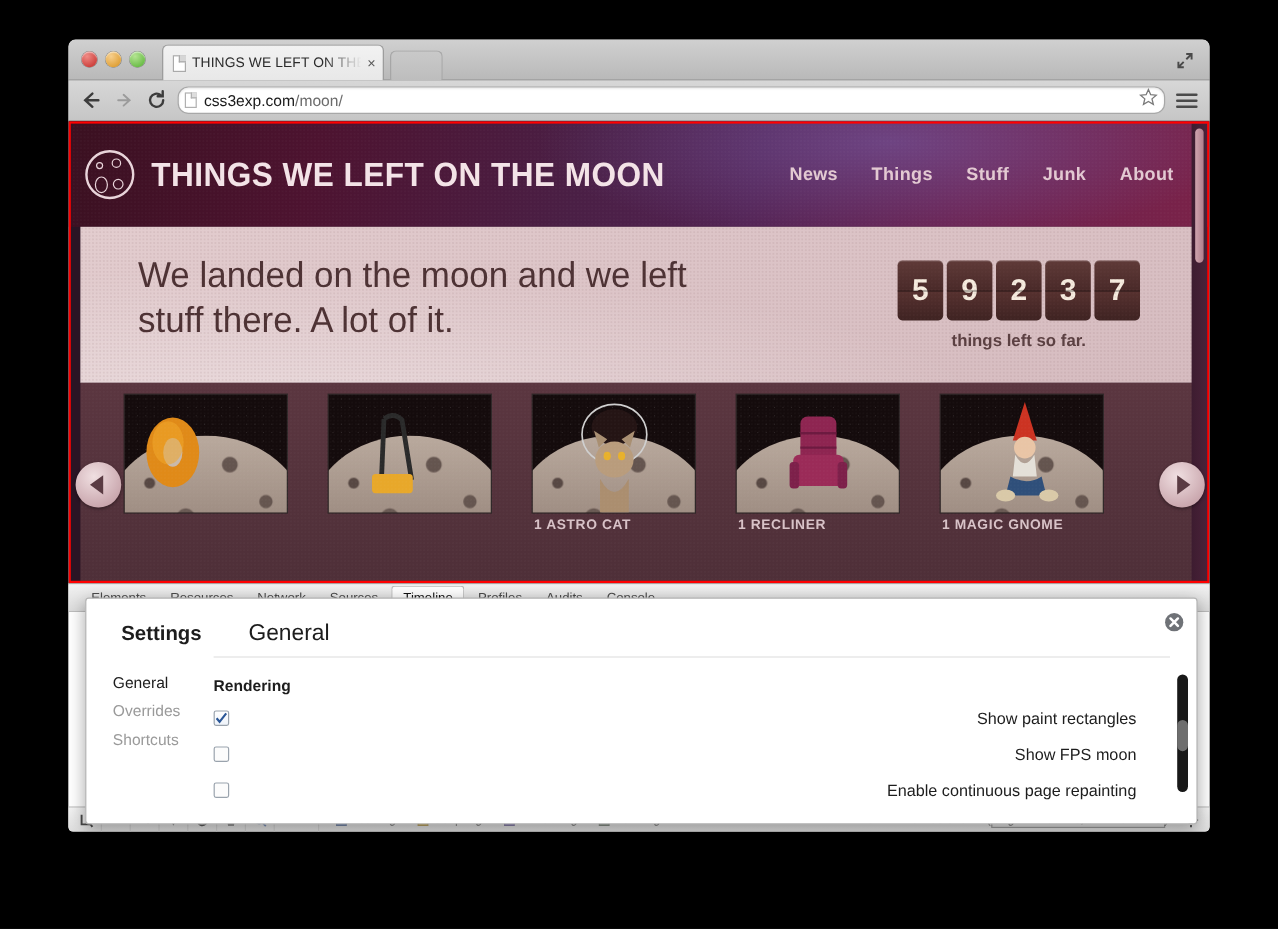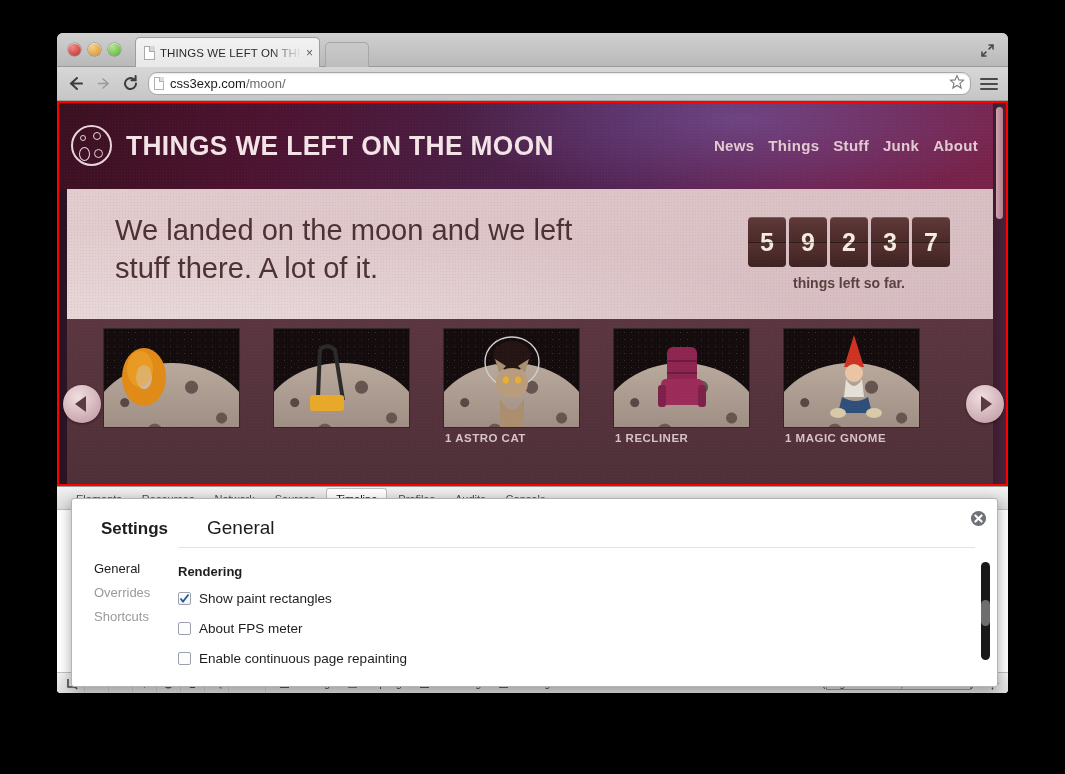--- a/index.html
+++ b/index.html
@@ -118,21 +118,21 @@
     background-size:3px 3px;
   }
   #logo-row { position:absolute; left:14px; top:24px; display:flex; align-items:center; gap:14px; }
   .moon-logo { width:41px; height:41px; border-radius:50%; border:2px solid #e9d4da; position:relative; }
   .crater { position:absolute; border:1.6px solid #e9d4da; border-radius:50%; }
   #site-title {
     font-family:"Liberation Sans Narrow","Liberation Sans",sans-serif;
     font-size:28px; font-weight:700; color:#f3e3e7; letter-spacing:.4px;
     transform:scaleX(.94); transform-origin:left center;
   }
-  #site-nav { position:absolute; right:30px; top:36px; display:flex; gap:14px; z-index:5;}
+  #site-nav { position:absolute; right:30px; top:36px; display:flex; gap:28px; z-index:5;}
   #site-nav a {
     font-family:"Liberation Sans Narrow","Liberation Sans",sans-serif;
     font-size:15px; font-weight:700; color:#e3c9d2; text-decoration:none; letter-spacing:.3px;
   }
 
   
   #hero {
     position:relative; height:130px; margin:0 10px;
     background:
       radial-gradient(ellipse at 18% 120%, rgba(255,255,255,.40), transparent 55%),
@@ -269,21 +269,21 @@
   #set-head .t1 { font-size:17px; font-weight:700; color:#1d1d1d; width:106px;margin-left:7px; }
   #set-head .t2 { font-size:19px; font-weight:400; color:#1d1d1d; }
   #set-body { display:flex; }
   #set-side { width:106px; padding-left:22px; padding-top:14px; }
   #set-side div { font-size:13px; margin-bottom:9px; }
   #set-side .sel { color:#1d1d1d; }
   #set-side .dim { color:#9a9a9a; }
   #set-side .gap { }
   #set-main { flex:1; padding-right:28px; padding-top:4px; border-top:1px solid #e2e2e2; margin-right:22px;}
   #set-main h4 { font-size:13px; font-weight:700; color:#1d1d1d; margin:12px 0 12px 0; }
-  .opt { display:flex; align-items:center; gap:8px; margin-bottom:15px; font-size:13.5px; color:#1d1d1d; }
+  .opt { display:flex; align-items:center; gap:8px; margin-bottom:15px; font-size:13.5px; color:#1d1d1d;justify-content:space-between; }
   .cb { width:13px; height:13px; border:1px solid #9aa3ad; border-radius:2px; background:#fcfcfc; flex:none;
         display:flex; align-items:center; justify-content:center; }
   .cb.on { background:linear-gradient(to bottom,#fff,#eef3fa); }
   #set-scroll {
     position:absolute; right:7px; top:63px; width:9px; height:98px; border-radius:5px; background:#181818;
   }
   #set-scroll .th { position:absolute; left:0; right:0; top:38px; height:26px; border-radius:5px;
                     background:#6e6e6e; }
   #set-close { position:absolute; right:10px; top:11px; width:17px; height:17px; }
 </style>
@@ -585,21 +585,21 @@
               <span class="cb on">
                 <svg width="11" height="11" viewBox="0 0 11 11">
                     <path d="M1.5 5.5 L4 8.5 L9.5 1.5" stroke="#2b5797" stroke-width="1.8" fill="none"></path>
                   </svg>
               </span>
               <span>Show paint rectangles</span>
             </label>
 
             <label class="opt">
               <span class="cb"></span>
-              <span>About FPS meter</span>
+              <span>Show FPS moon</span>
             </label>
 
             <label class="opt">
               <span class="cb"></span>
               <span>Enable continuous page repainting</span>
             </label>
           </div>
         </div>
 
         <div id="set-scroll">

